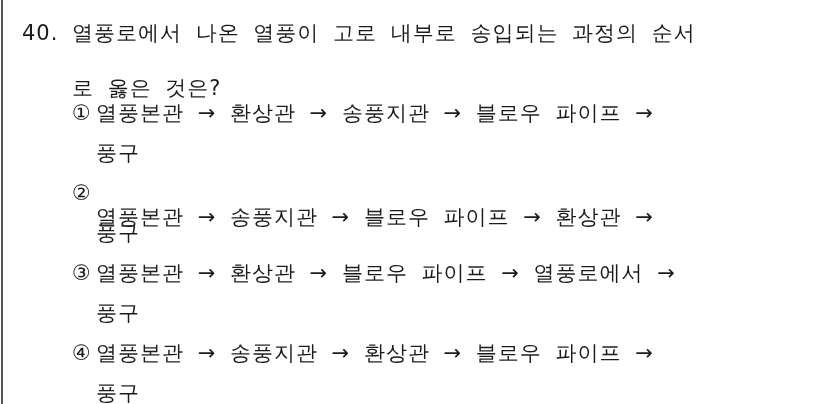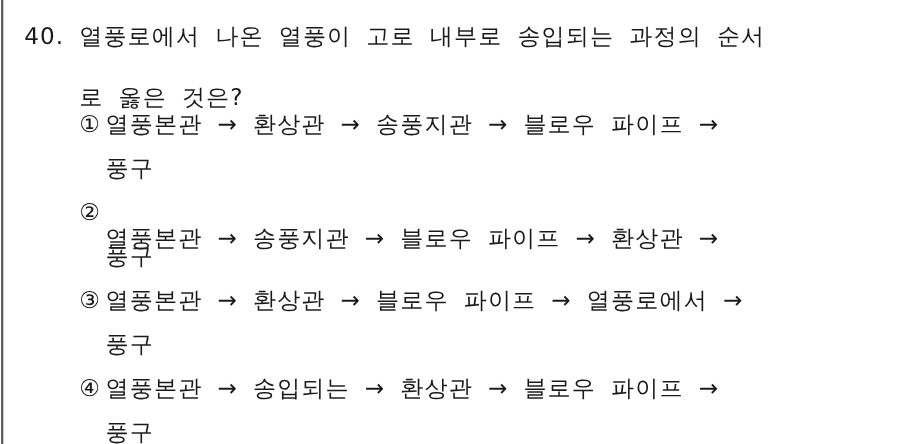--- a/index.html
+++ b/index.html
@@ -76,16 +76,16 @@
   </div>
 
   <div>
     <span class="line opt-num" style="top:253px;">③</span>
     <span class="line opt-text word-spacing" style="top:253px;">열풍본관 → 환상관 → 블로우 파이프 → 열풍로에서 →</span>
     <span class="line opt-text word-spacing" style="top:293px;">풍구</span>
   </div>
 
   <div>
     <span class="line opt-num" style="top:333px;">④</span>
-    <span class="line opt-text word-spacing" style="top:333px;">열풍본관 → 송입되는 → 환상관 → 블로우 파이프 →</span>
+    <span class="line opt-text word-spacing" style="top:333px;">열풍본관 → 송풍지관 → 환상관 → 블로우 파이프 →</span>
     <span class="line opt-text word-spacing" style="top:373px;">풍구</span>
   </div>
 </div>
 
 </body></html>

